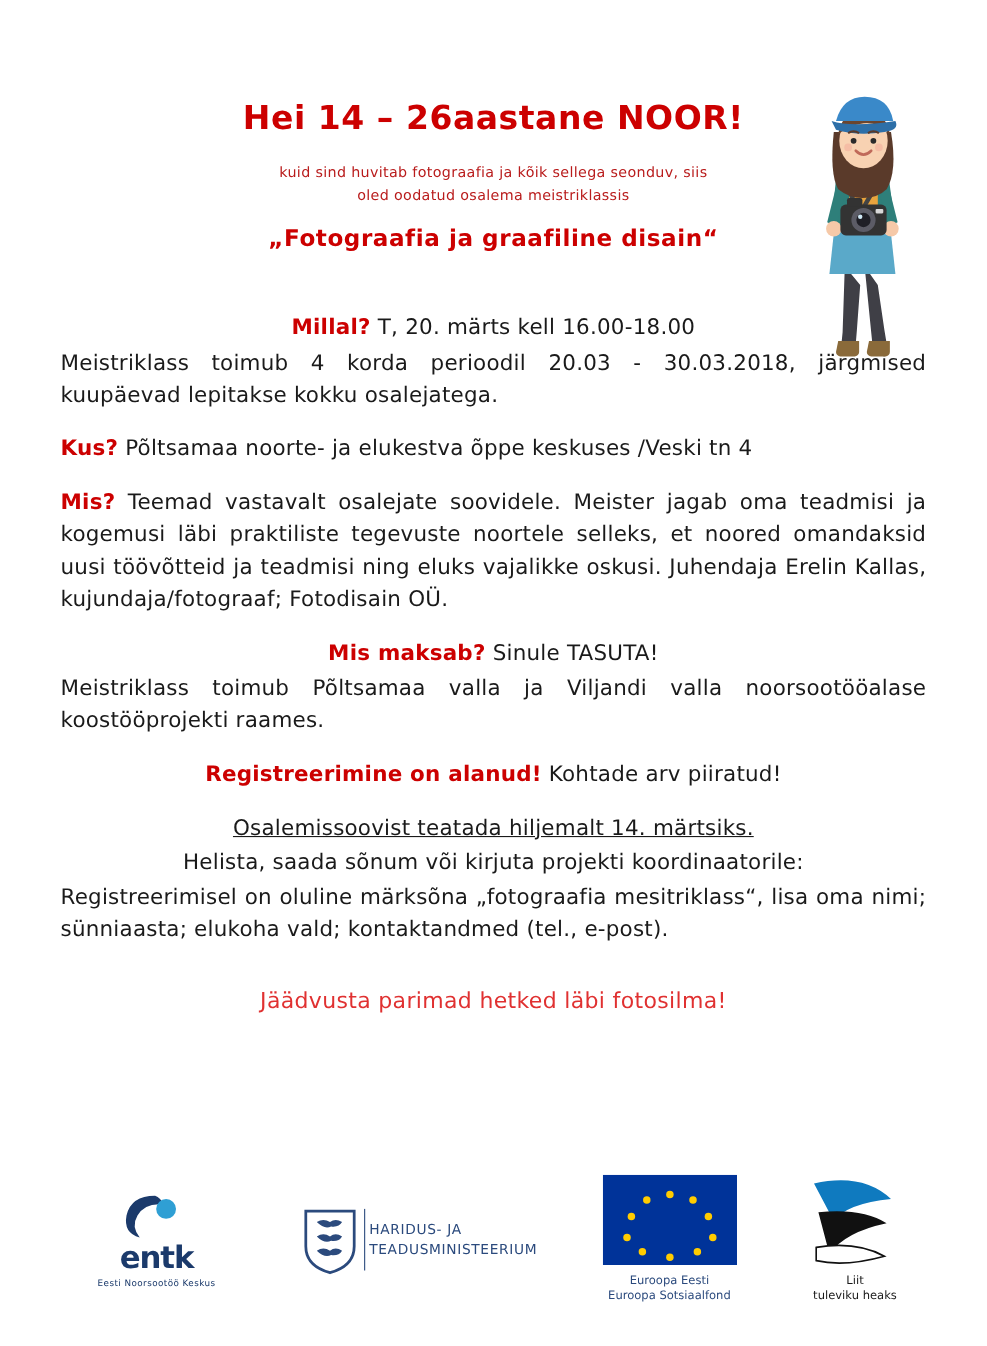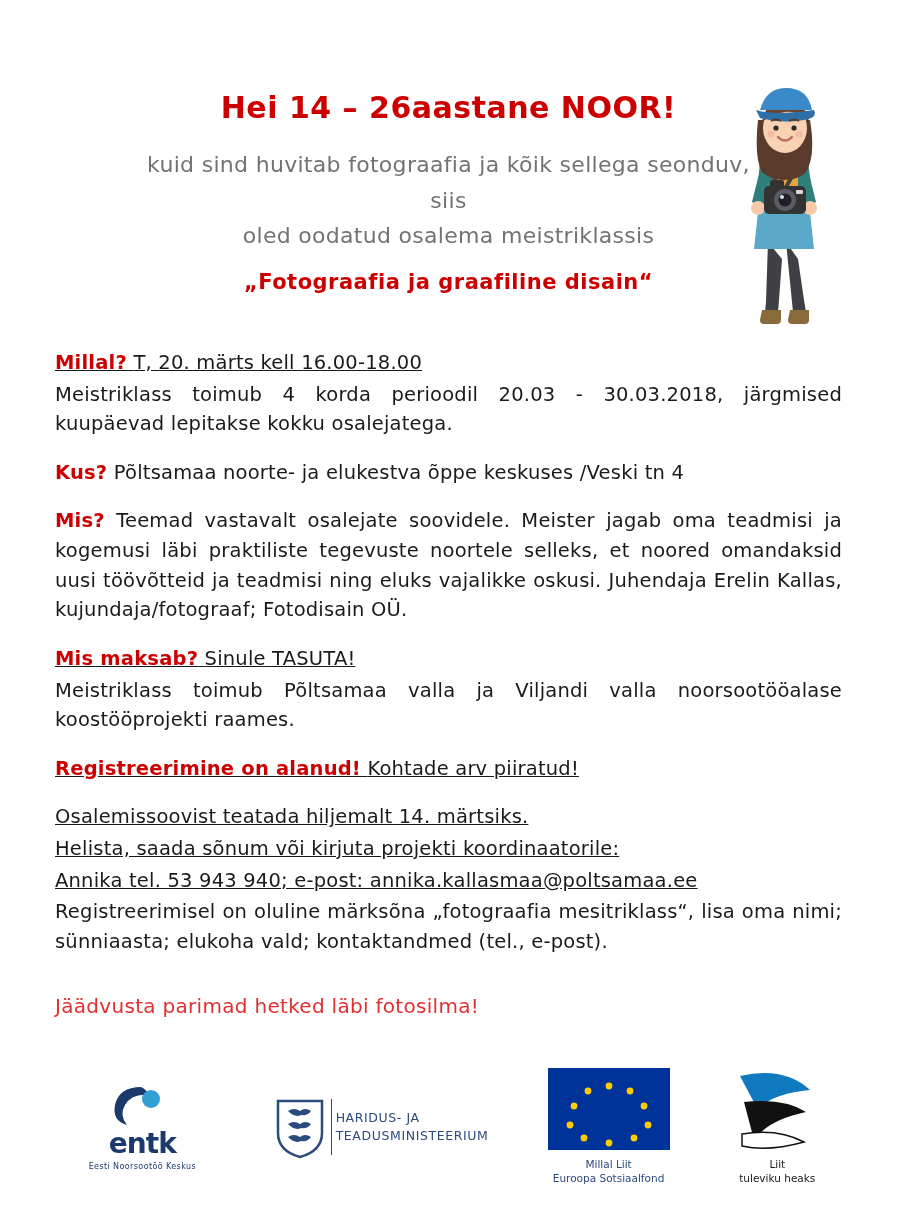--- a/index.html
+++ b/index.html
@@ -31,23 +31,23 @@
   }
   .title-main {
     color: #cc0000;
     font-size: 30px;
     font-weight: bold;
     letter-spacing: 0.5px;
     margin: 0 0 22px 0;
     font-family: "DejaVu Sans", sans-serif;
   }
   .intro {
-    font-size: 22px;
+    font-size: 13px;
     line-height: 1.62;
-    color: #737373;
+    color: #b91c1c;
     margin: 12px auto;
     max-width: 620px;
     letter-spacing: 0.3px;
   }
   .title-sub {
     color: #cc0000;
     font-size: 21px;
     font-weight: bold;
     margin: 16px 0 0 0;
     letter-spacing: 0.5px;
@@ -75,25 +75,25 @@
   }
   .lbl {
     color: #cc0000;
     font-weight: bold;
   }
   .u {
     text-decoration: underline;
     margin-top: 19px;
   }
   .tight { margin-bottom: 5px; }
-  .line { margin-bottom: 2px; text-align: left; text-decoration: underline; }
+  .line { margin-bottom: 2px; text-align: center; }
 
   .tagline {
     color: #e03131;
-    text-align: left;
+    text-align: center;
     font-size: 20px;
     margin-top: 34px;
     letter-spacing: 0.3px;
   }
 
   
   .footer {
     position: absolute;
     left: 0;
     right: 0;
@@ -247,21 +247,20 @@
       <div>Meistriklass toimub Põltsamaa valla ja Viljandi valla noorsootööalase koostööprojekti raames.</div>
     </div>
 
     <div class="block">
       <div class="tight line">
         <span class="lbl">Registreerimine on alanud!</span>
         <span>Kohtade arv piiratud!</span>
       </div>
       <div class="tight line u">Osalemissoovist teatada hiljemalt 14. märtsiks.</div>
       <div class="tight line">Helista, saada sõnum või kirjuta projekti koordinaatorile:</div>
-      <div class="tight line">Annika tel. 53 943 940; e-post: annika.kallasmaa@poltsamaa.ee</div>
       <div>Registreerimisel on oluline märksõna „fotograafia mesitriklass“, lisa oma nimi; sünniaasta; elukoha vald; kontaktandmed (tel., e-post).</div>
     </div>
 
     <div class="tagline">Jäädvusta parimad hetked läbi fotosilma!</div>
   </div>
 
   <div class="footer">
 
     <div class="logo-entk">
       <svg width="62" height="44" viewBox="0 0 62 44">
@@ -298,21 +297,21 @@
           <circle cx="100" cy="57" r="3.4"></circle>
           <circle cx="86" cy="70" r="3.4"></circle>
           <circle cx="61" cy="75" r="3.4"></circle>
           <circle cx="36" cy="70" r="3.4"></circle>
           <circle cx="22" cy="57" r="3.4"></circle>
           <circle cx="26" cy="38" r="3.4"></circle>
           <circle cx="40" cy="23" r="3.4"></circle>
         </g>
       </svg>
       <div class="eu-caption">
-        <div>Millal Liit</div>
+        <div>Euroopa Eesti</div>
         <div>Euroopa Sotsiaalfond</div>
       </div>
     </div>
 
     <div class="logo-ee">
       <svg width="86" height="82" viewBox="0 0 86 82">
         <path d="M6 8 q44 -10 70 14 q-40 4 -52 20 z" fill="#0f7abf"></path>
         <path d="M10 34 q40 -4 62 10 q-38 8 -52 28 z" fill="#111111"></path>
         <path d="M8 66 q36 -6 62 8 q-36 10 -62 4 z" fill="#ffffff" stroke="#111111" stroke-width="1.5"></path>
       </svg>

